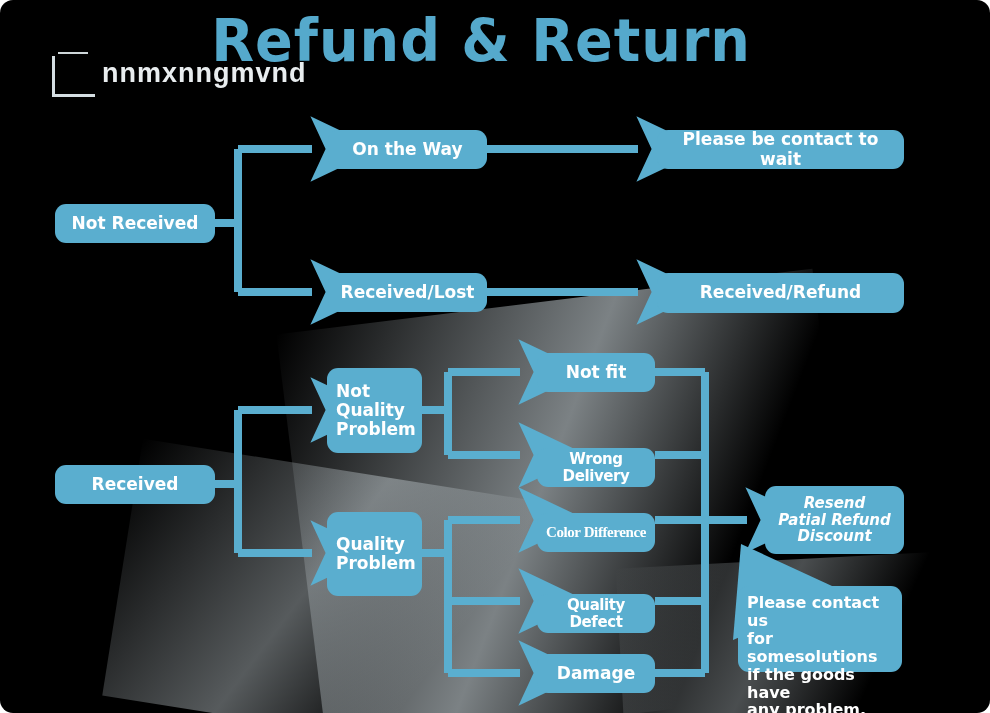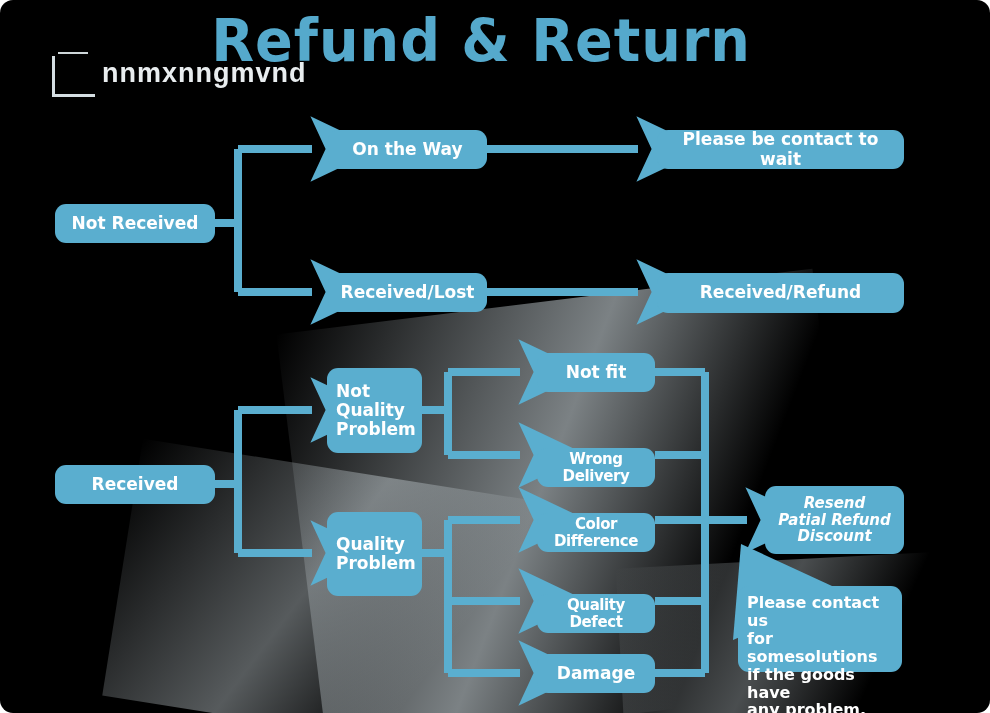--- a/index.html
+++ b/index.html
@@ -219,21 +219,21 @@
 Quality
 Problem</div>
 
   <div class="node left-align" style="left:327px; top:512px; width:95px; height:84px; font-size:17px;">Quality
 Problem</div>
 
   <div class="node" style="left:537px; top:353px; width:118px; height:39px; font-size:17px;">Not fit</div>
 
   <div class="node tight" style="left:537px; top:436px; width:118px; height:39px; font-size:15px;">Wrong Delivery</div>
 
-  <div class="node tight" style="left:537px; top:501px; width:118px; height:39px; font-size:15px;">Color Difference</div>
+  <div class="node tight" style="left:537px; top:501px; width:118px; height:39px; font-size:15px;font-family:Liberation Serif, serif;">Color Difference</div>
 
   <div class="node tight" style="left:537px; top:582px; width:118px; height:39px; font-size:15px;">Quality Defect</div>
 
   <div class="node" style="left:537px; top:654px; width:118px; height:39px; font-size:17px;">Damage</div>
 
   <div class="node" style="left:765px; top:486px; width:139px; height:68px; font-size:15px;font-style:italic;">Resend
 Patial Refund
 Discount</div>
 
   <div id="callout" style="left:738px; top:586px; width:164px; height:86px; font-size:16px; white-space:pre-line;">Please contact us

